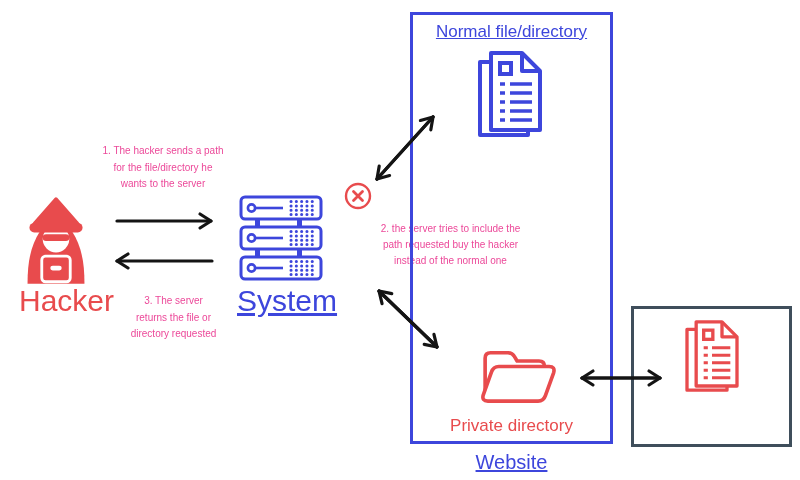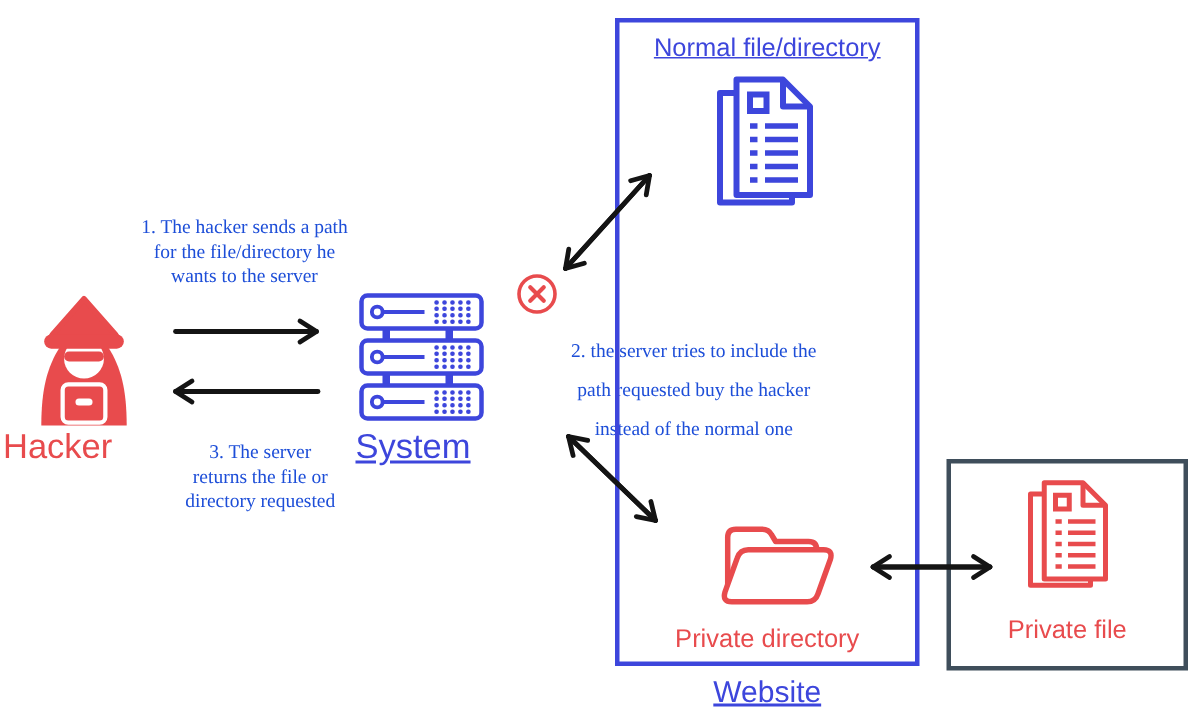--- a/index.html
+++ b/index.html
@@ -1,20 +1,20 @@
 <!DOCTYPE html>
 <html><head>
 <meta charset="utf-8">
 <style>
   html,body{margin:0;padding:0;background:#fff;}
   .canvas{position:relative;width:800px;height:480px;background:#ffffff;overflow:hidden;
           font-family:"Liberation Sans", sans-serif;color:#16161e;}
   .abs{position:absolute;}
-  .note{font-size:13px;line-height:16.5px;text-align:center;white-space:pre-line;color:#1d4ed8;font-family:Liberation Serif, serif;}
-  .actor-label{font-size:23px;text-align:left;}
+  .note{font-size:10px;line-height:16.5px;text-align:center;white-space:pre-line;color:#ec4899;}
+  .actor-label{font-size:30px;text-align:right;}
   .box-label{font-size:17px;text-align:center;}
   .zone-label{font-size:20px;text-align:center;}
   .c-red{color:#e84b4d;}
   .c-blue{color:#3d46dc;text-decoration:underline;}
   .c-slate{color:#ec4899;margin-top:48px;}
   .website-box{left:410px;top:12px;width:203px;height:432px;border:3px solid #3d46dc;box-sizing:border-box;}
   .system-box{left:631px;top:306px;width:161px;height:141px;border:3px solid #3f4e5b;box-sizing:border-box;}
   svg.icon{display:block;}
   .arrow-layer{left:0;top:0;pointer-events:none;}
   .arrow-layer line{stroke:#141414;stroke-width:3.2;stroke-linecap:round;}
@@ -47,21 +47,21 @@
 <div class="canvas">
 
   <div class="abs note" style="left:58px;top:143px;width:210px;">1. The hacker sends a path
 for the file/directory he
 wants to the server</div>
 
   <div class="abs note" style="left:96px;top:293px;width:155px;">3. The server
 returns the file or
 directory requested</div>
 
-  <div class="abs note" style="left:340px;top:221px;width:245px;line-height:26px;">2. the server tries to include the
+  <div class="abs note" style="left:328px;top:221px;width:245px;line-height:16px;">2. the server tries to include the
 path requested buy the hacker
 instead of the normal one</div>
 
   <svg class="abs icon" style="left:19px;top:197px;color:#e84b4d;" width="74" height="88" viewBox="0 0 78 92">
     <path d="M22,36 C13,50 9,66 9,91 L69,91 C69,66 65,50 56,36 Z" fill="currentColor"></path>
     <circle cx="39" cy="44" r="14" fill="#ffffff"></circle>
     <rect x="25" y="39" width="28" height="7" rx="3.5" fill="currentColor"></rect>
     <path d="M39,2 L61,27 Q66,34 59,34 L19,34 Q12,34 17,27 Z" fill="currentColor" stroke="currentColor" stroke-width="4" stroke-linejoin="round"></path>
     <rect x="11" y="27" width="56" height="10" rx="5" fill="currentColor"></rect>
     <rect x="24" y="62" width="30" height="27" rx="4" fill="currentColor" stroke="#ffffff" stroke-width="3"></rect>
@@ -112,21 +112,20 @@
     <path d="M10,62 L10,18 Q10,12 16,12 L35,12 Q40,12 42,16 L45,21 L69,21 Q75,21 75,27 L75,31" fill="#ffffff" stroke="currentColor" stroke-width="4" stroke-linejoin="round" stroke-linecap="round"></path>
     <path d="M13,65 Q6,65 8,58 L17,33 Q19,27 25,27 L80,27 Q87,27 85,34 L76,59 Q74,65 68,65 Z" fill="#ffffff" stroke="currentColor" stroke-width="4" stroke-linejoin="round"></path>
   </svg>
   <div class="abs box-label c-red" style="left:412px;top:416px;width:199px;">Private directory</div>
   <div class="abs zone-label c-blue" style="left:410px;top:451px;width:203px;">Website</div>
 
   <div class="abs system-box"></div>
   <svg class="abs icon" style="left:682px;top:316px;color:#e84b4d;" width="60" height="80" viewBox="0 0 72 90">
       <use href="#doc"></use>
     </svg>
-  <div class="abs box-label c-red" style="left:633px;top:410px;width:157px;">Private file</div>
   <div class="abs zone-label c-slate" style="left:631px;top:451px;width:161px;">System</div>
 
   <svg class="abs arrow-layer" width="800" height="480" viewBox="0 0 800 480">
     <defs>
       <marker id="ah" orient="auto" markerUnits="userSpaceOnUse" refX="0" refY="0" markerWidth="26" markerHeight="26" overflow="visible">
         <path d="M-11,-7 L0,0 L-11,7" fill="none" stroke="#141414" stroke-width="3.2" stroke-linecap="round" stroke-linejoin="round"></path>
       </marker>
     </defs>
     <g>
       <line x1="117" y1="221" x2="211" y2="221" marker-end="url(#ah)"></line>

